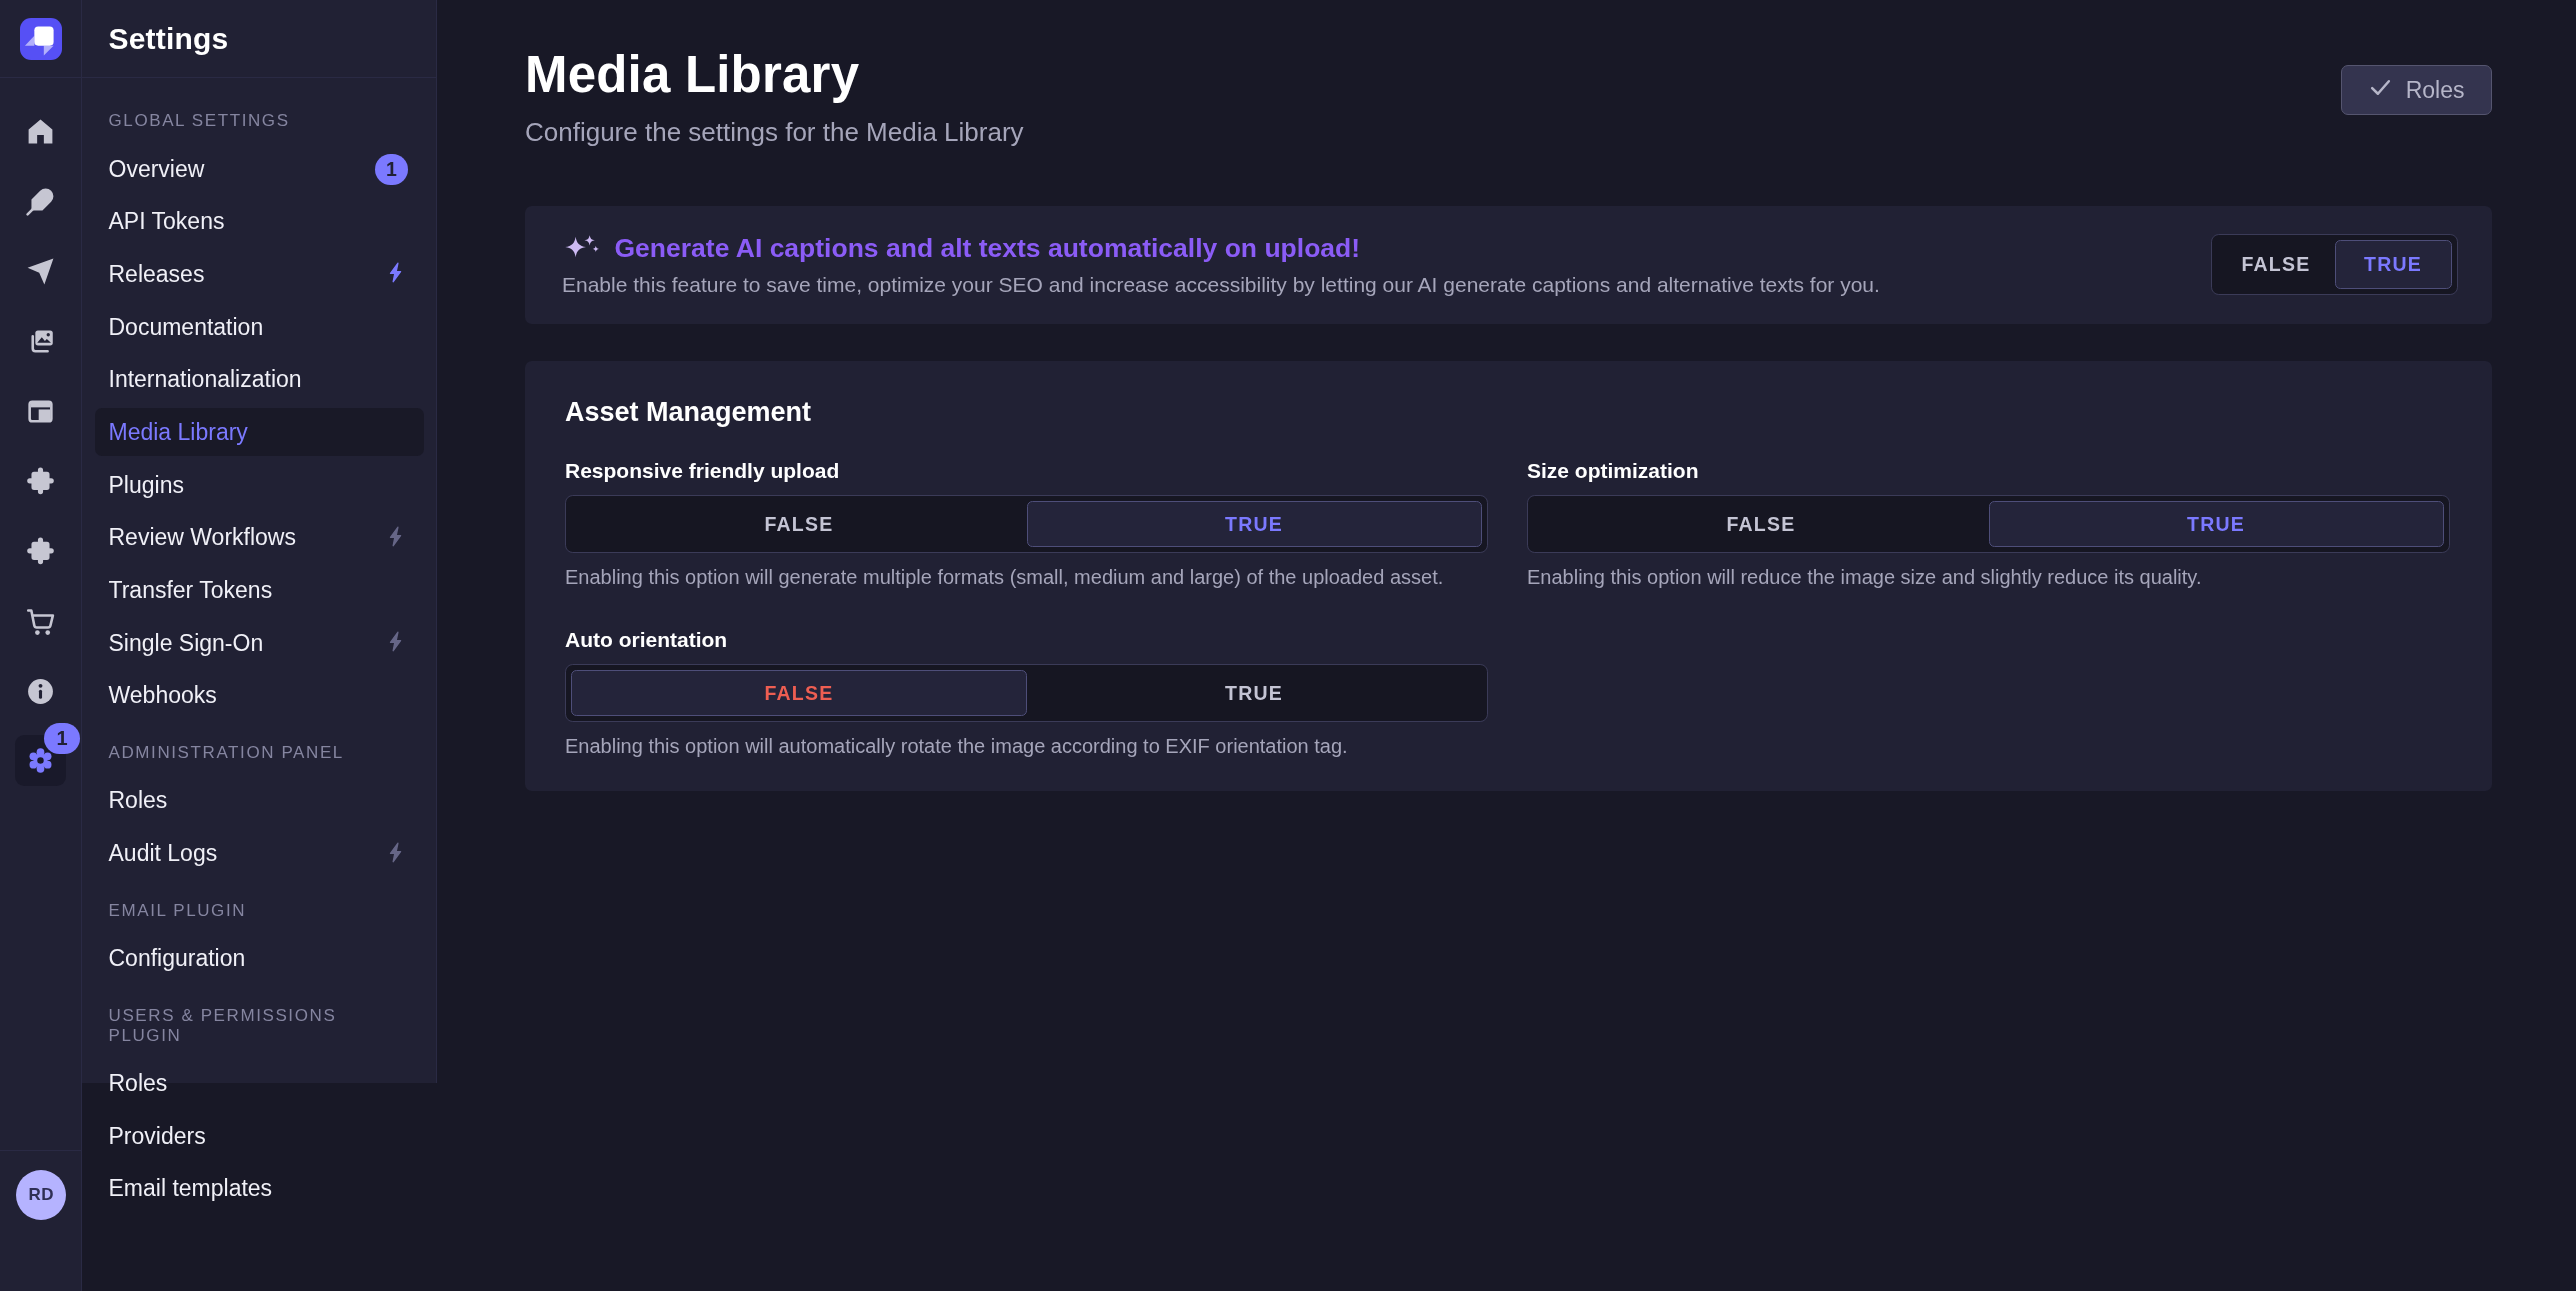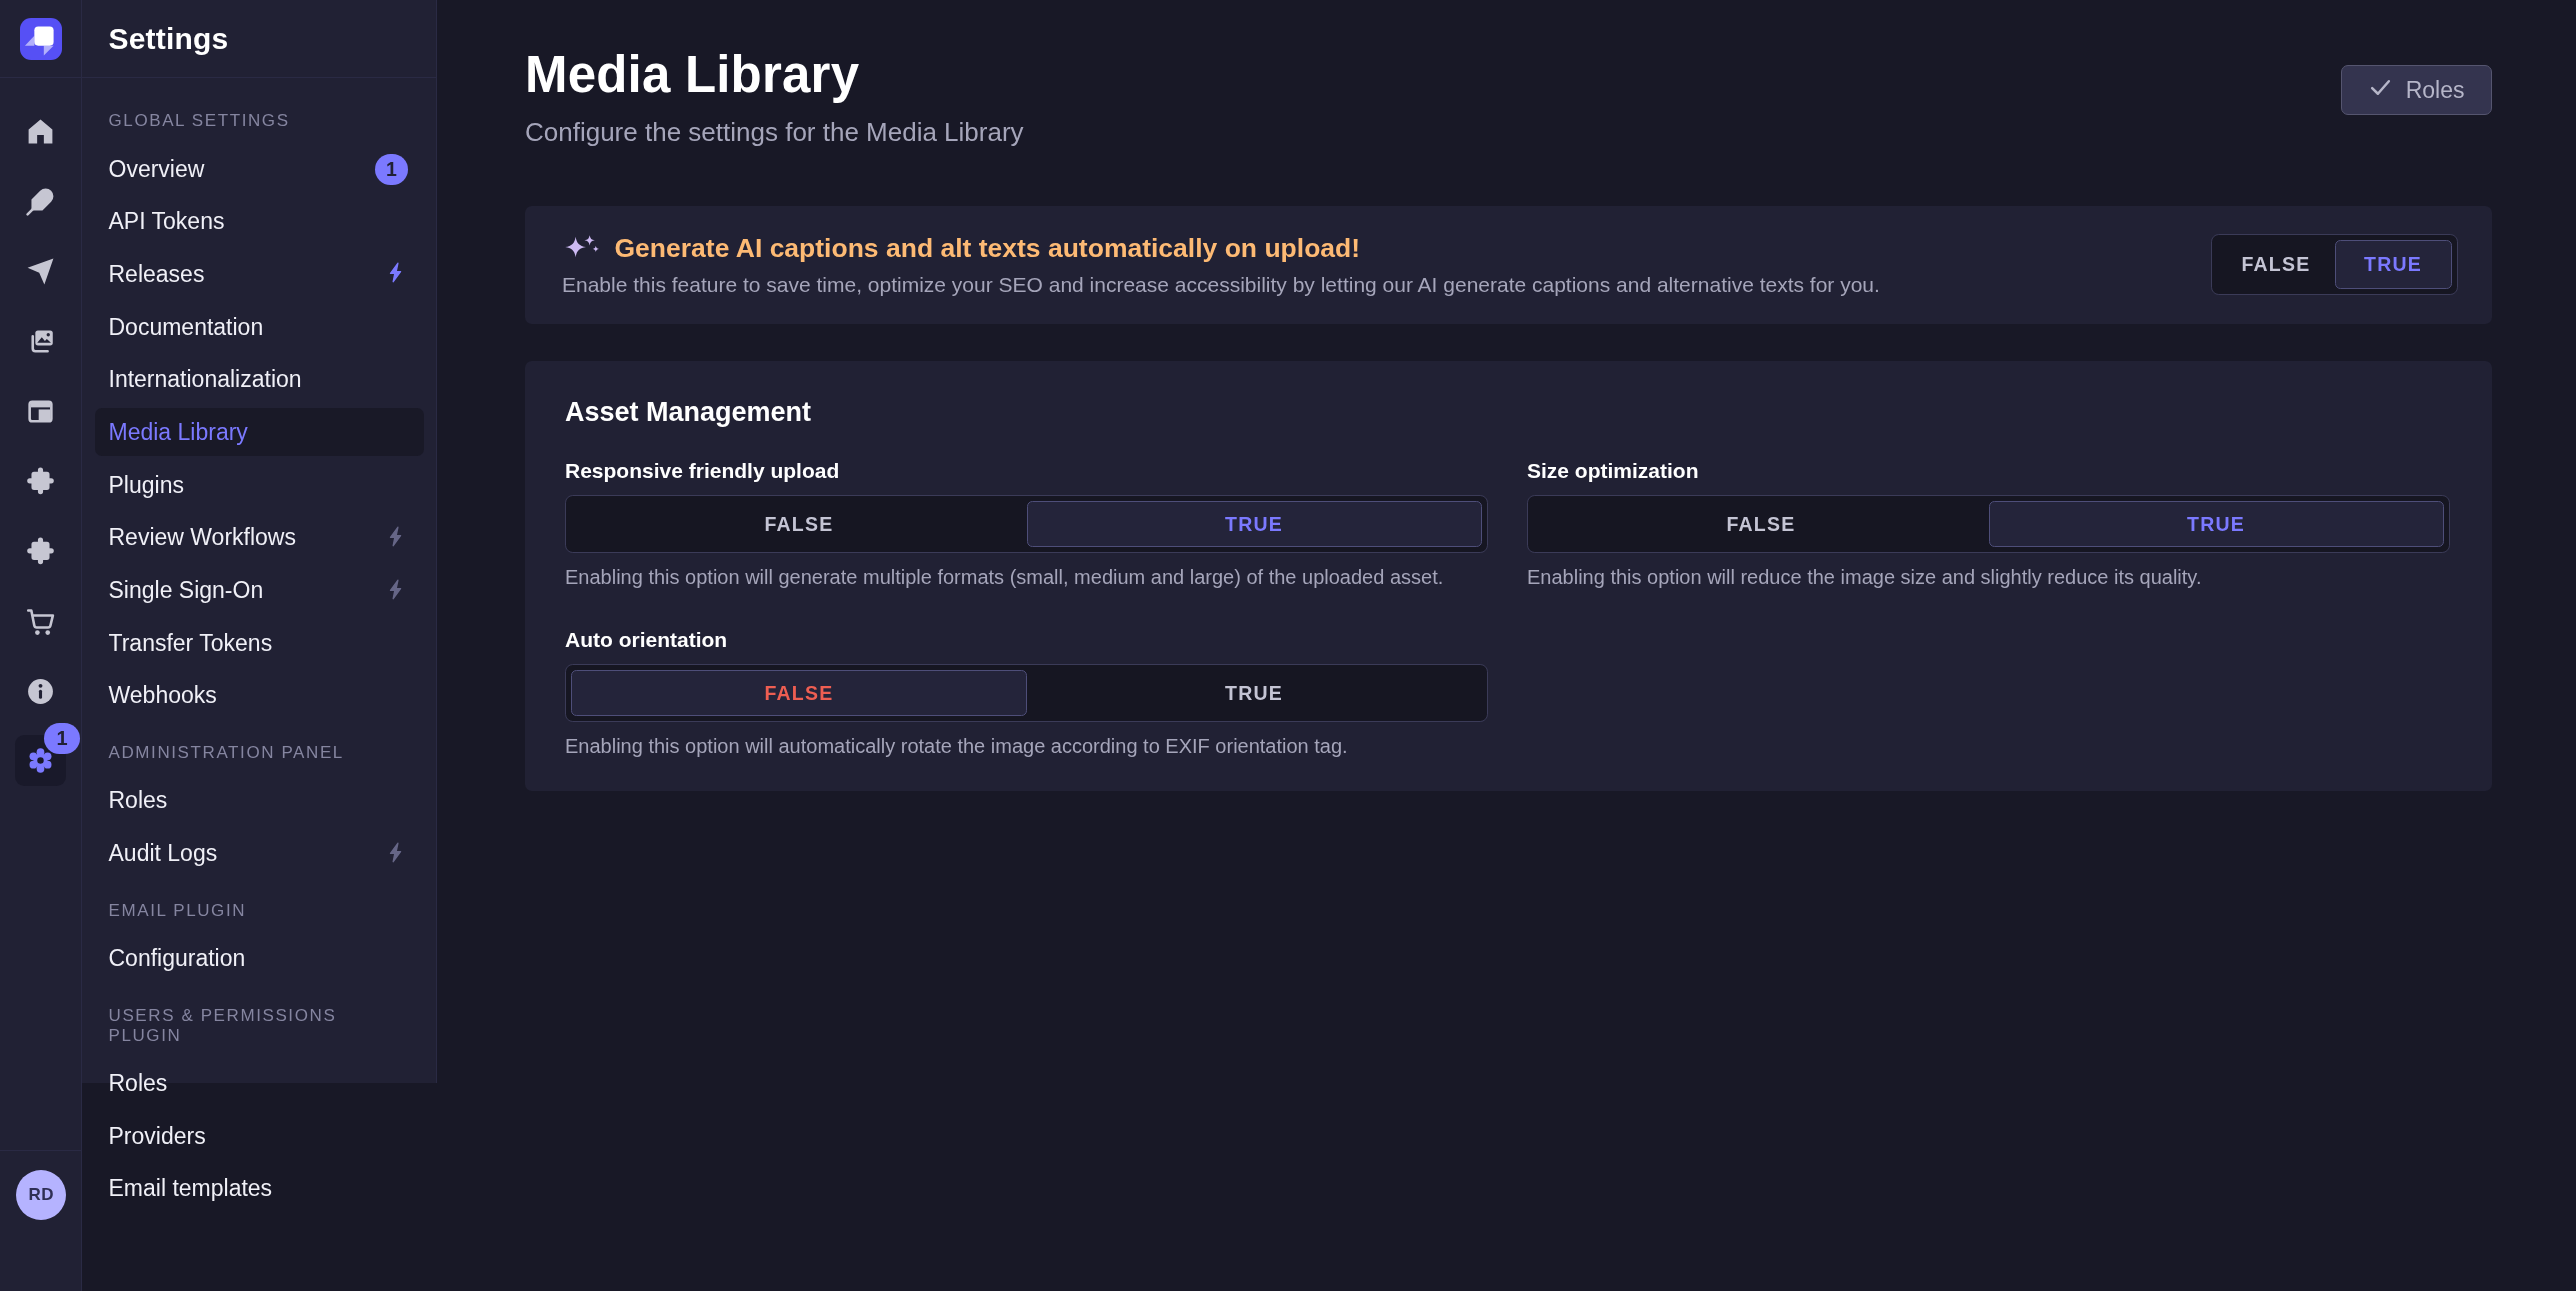--- a/index.html
+++ b/index.html
@@ -55,21 +55,21 @@
               background:#34344f; border:1.6px solid #55556f; border-radius:7px;
               display:flex; align-items:center; gap:12.5px; cursor:pointer;
               color:#b6b6c9; font-size:23px; font-weight:500; font-family:inherit; }
   .save-btn svg { width:25px; height:25px; }
 
   
   .banner { margin-top:58px; height:118px; background:#212134; border-radius:7px;
             display:flex; align-items:center; padding:0 34px 0 37px; }
   .banner-text { flex:1; display:flex; flex-direction:column; }
   .banner-title-row { display:flex; align-items:center; gap:12.5px; margin-bottom:7.8px; }
-  .banner-title { font-size:26.5px; font-weight:bold; color:#fdba74; }
+  .banner-title { font-size:26.5px; font-weight:bold; color:#8b5cf6; }
   .banner-desc { font-size:21px; color:#a5a5ba; }
   .sparkle svg { width:40px; height:34px; display:block; }
 
   
   .bool-toggle { display:flex; padding:5.4px; border:1.6px solid #3b3b58; border-radius:7.8px;
                  background:#161622; }
   .bool-seg { flex:1; display:flex; align-items:center; justify-content:center;
               font-size:19.5px; font-weight:bold; letter-spacing:1.2px; color:#c4c4d4;
               border:1.6px solid transparent; border-radius:5.4px; cursor:pointer;
               background:transparent; font-family:inherit; }
@@ -208,27 +208,27 @@
       <div class="sb-item">
         <span class="lbl">Plugins</span>
       </div>
       <div class="sb-item">
         <span class="lbl">Review Workflows</span>
         <span class="bolt"><svg viewBox="0 0 24 24" fill="#666687" stroke="#666687" stroke-width="1.5" stroke-linejoin="round">
               <path d="M13.4 2.4 5.8 12.9h4.5l-1.7 8.7 7.6-10.5h-4.6z"></path>
             </svg></span>
       </div>
       <div class="sb-item">
+        <span class="lbl">Transfer Tokens</span>
+      </div>
+      <div class="sb-item">
         <span class="lbl">Single Sign-On</span>
         <span class="bolt"><svg viewBox="0 0 24 24" fill="#666687" stroke="#666687" stroke-width="1.5" stroke-linejoin="round">
               <path d="M13.4 2.4 5.8 12.9h4.5l-1.7 8.7 7.6-10.5h-4.6z"></path>
             </svg></span>
-      </div>
-      <div class="sb-item">
-        <span class="lbl">Transfer Tokens</span>
       </div>
       <div class="sb-item">
         <span class="lbl">Webhooks</span>
       </div>
     </div>
 
     <div class="sb-section">
       <div class="sb-section-label">ADMINISTRATION PANEL</div>
       <div class="sb-item">
         <span class="lbl">Roles</span>

